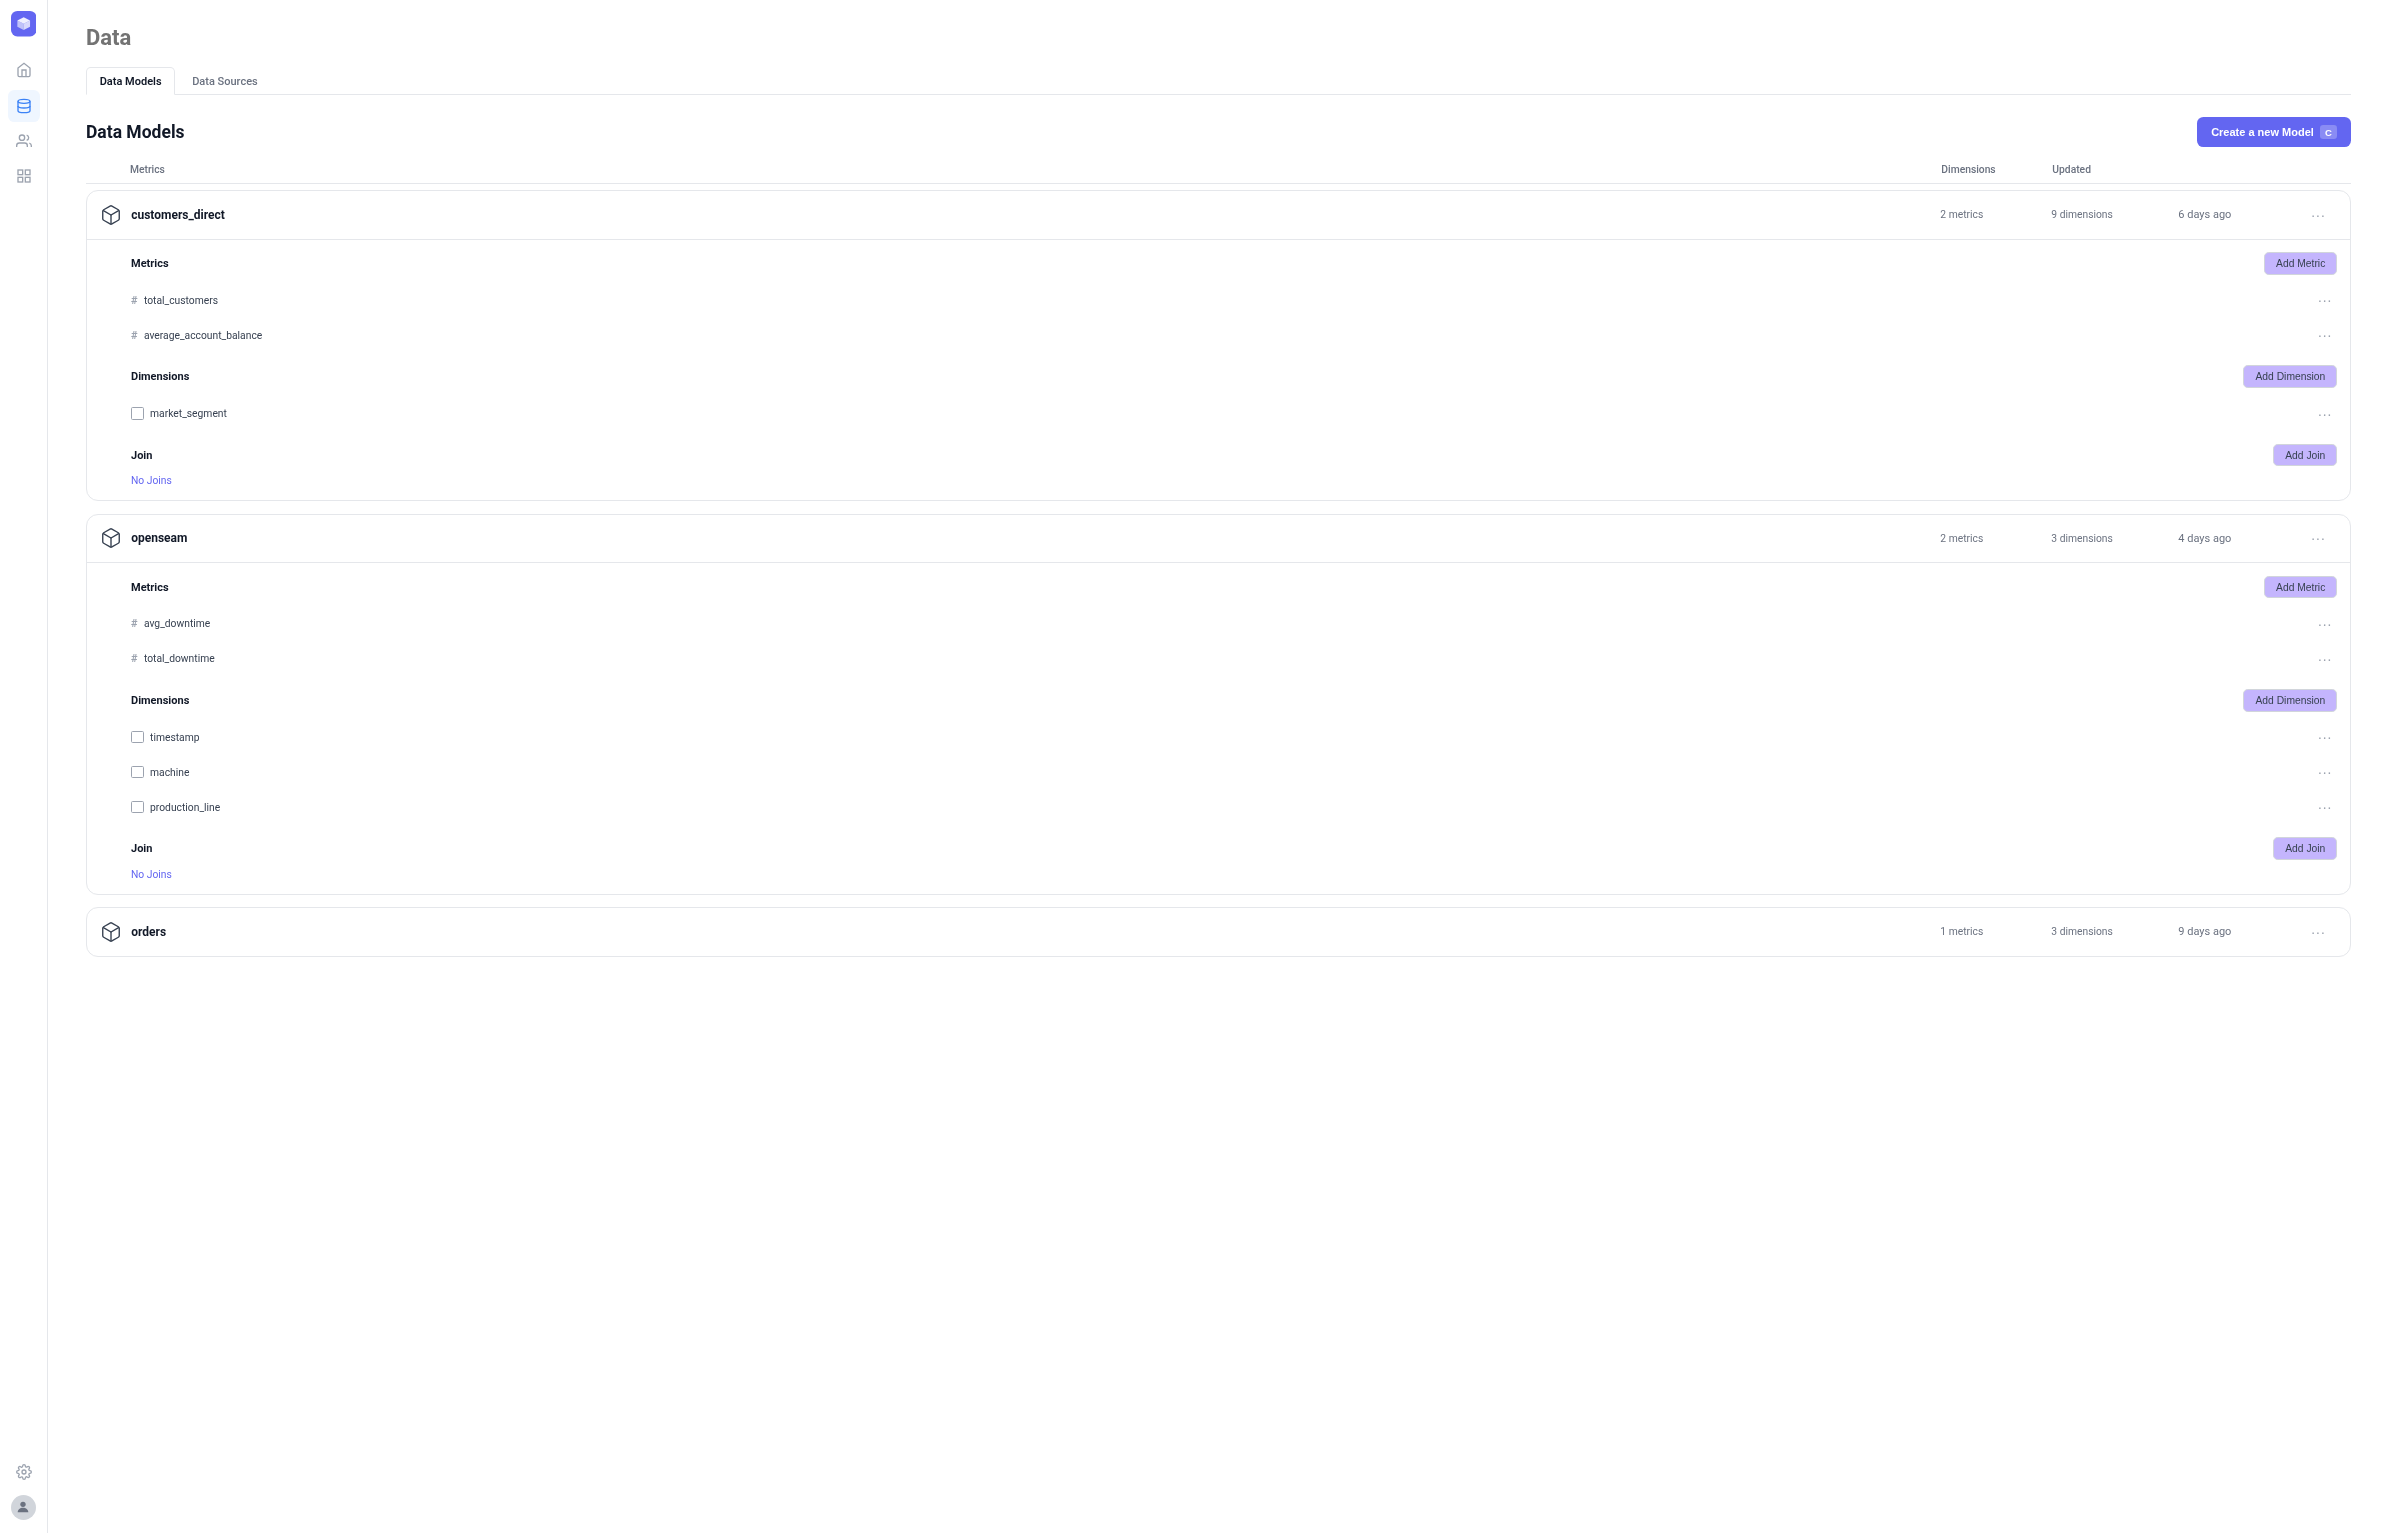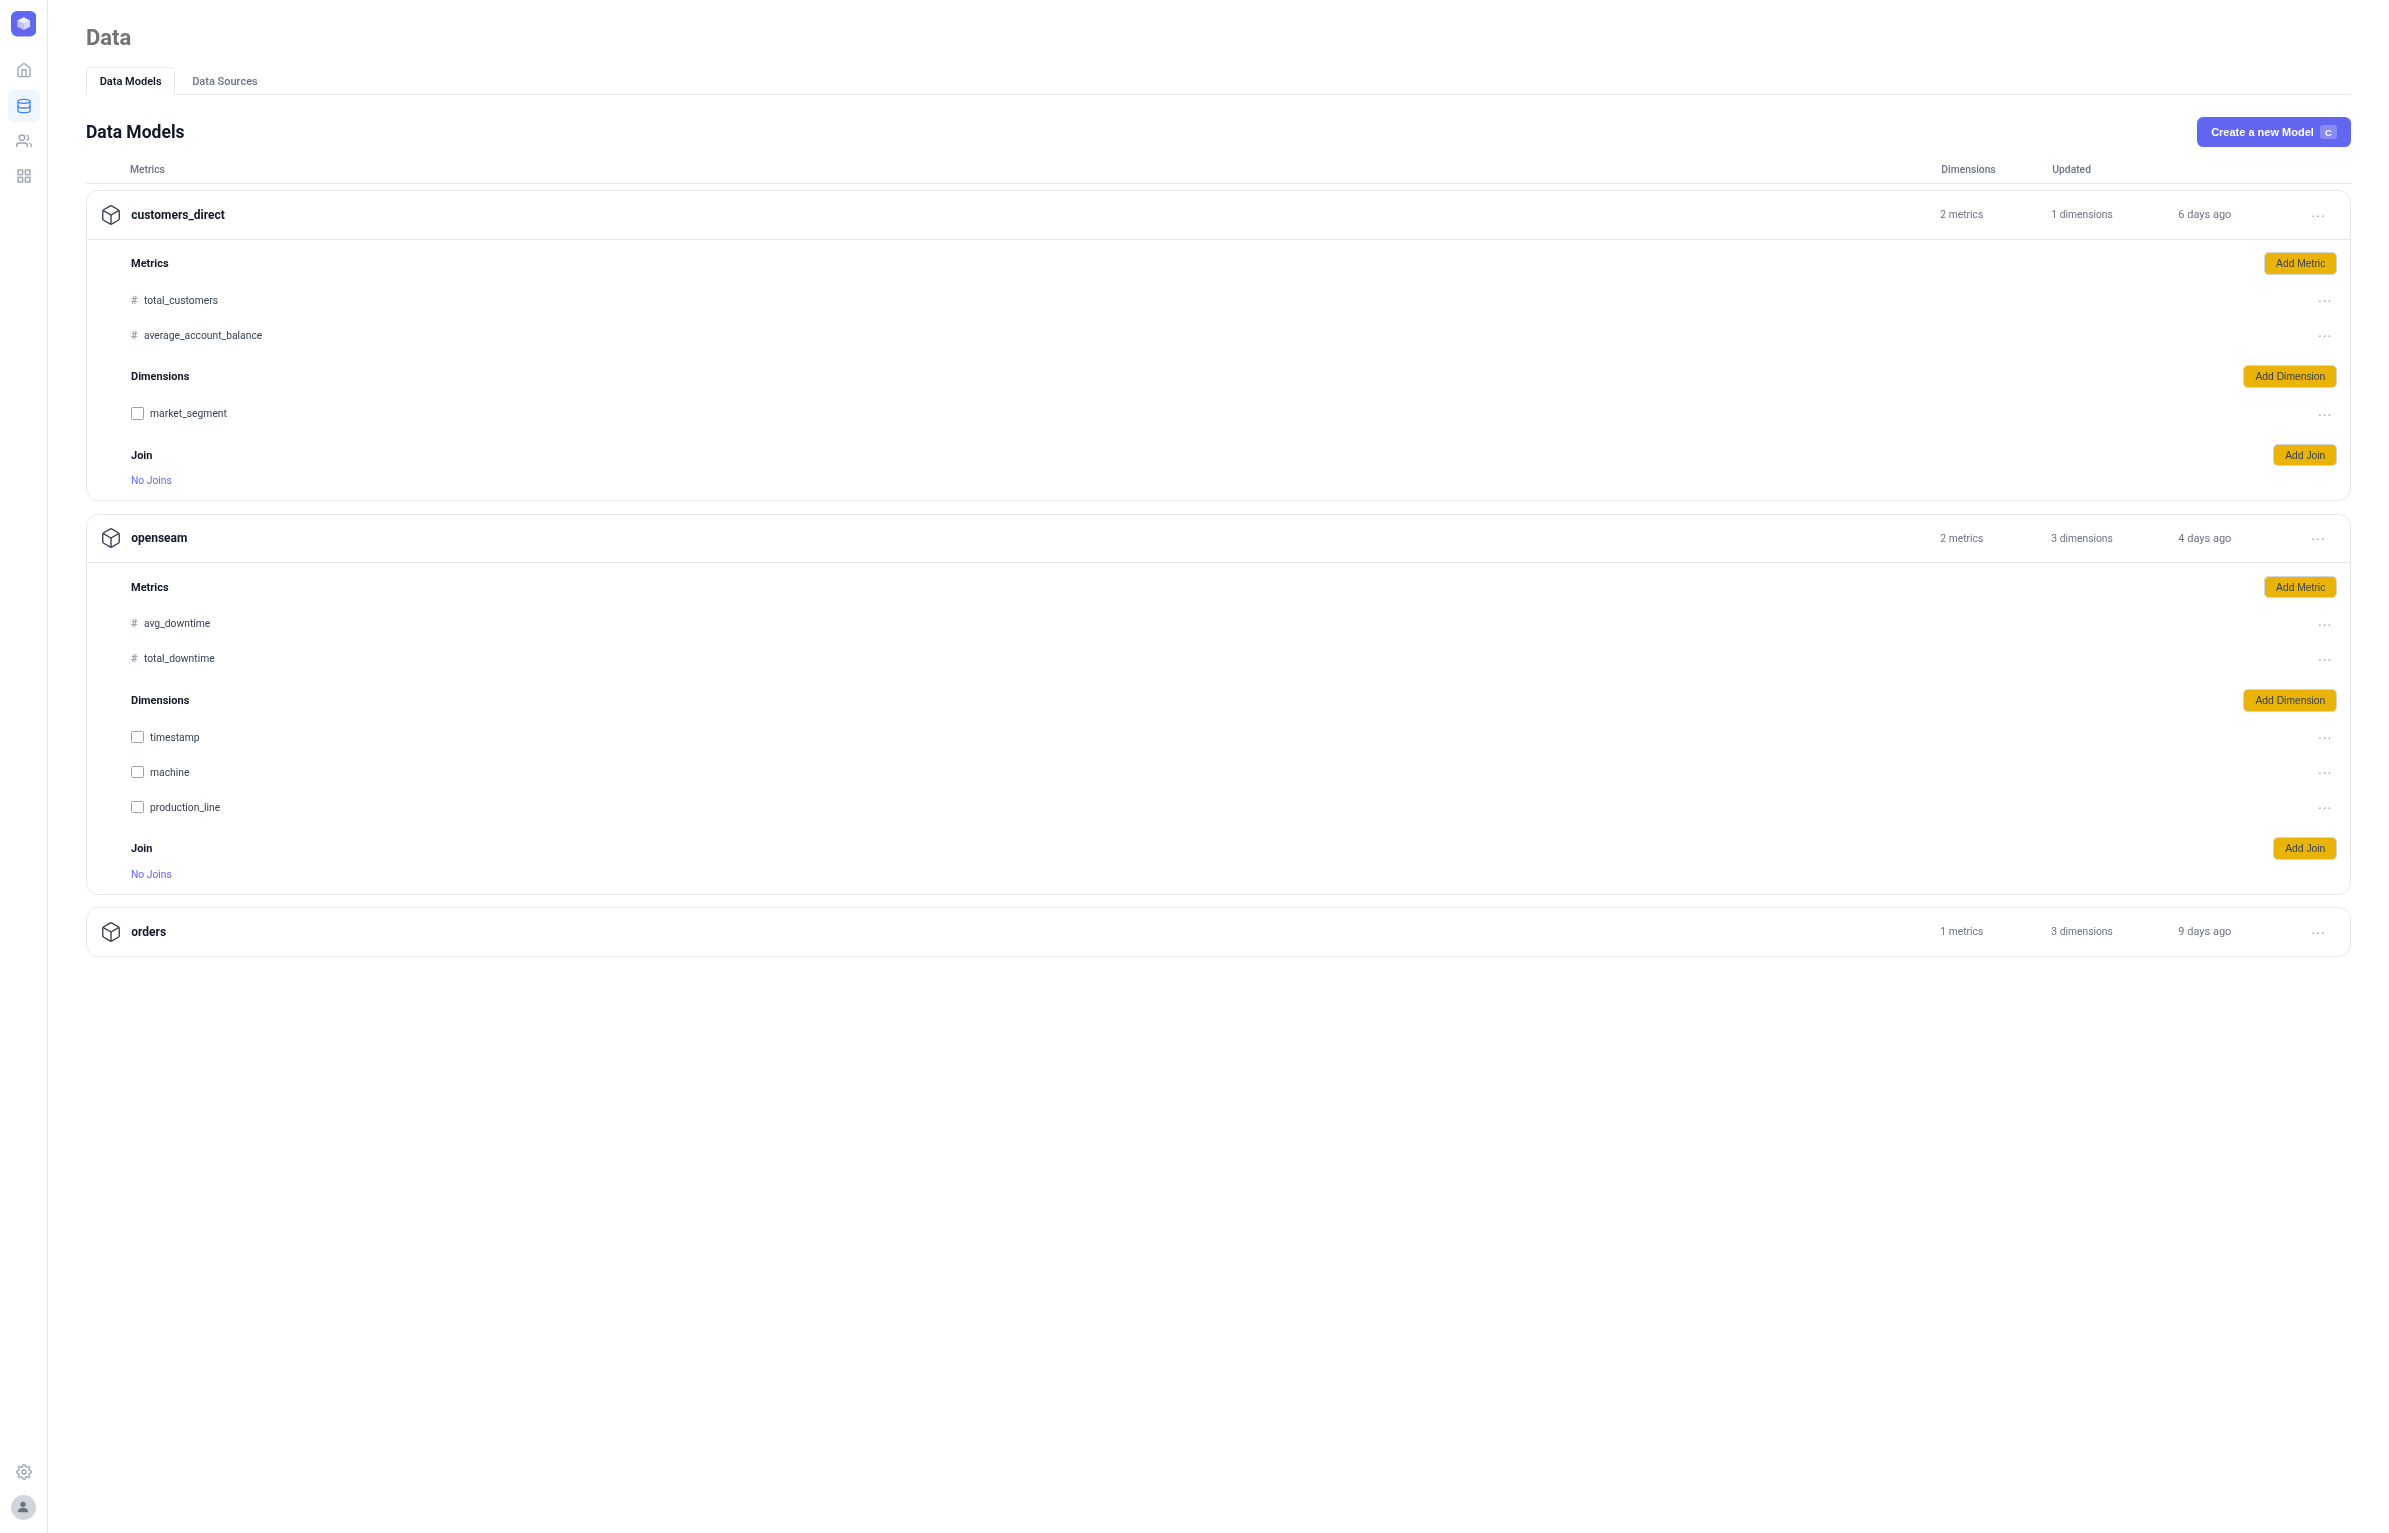--- a/index.html
+++ b/index.html
@@ -211,21 +211,21 @@
       align-items: center;
       justify-content: space-between;
       margin-bottom: 8px;
     }
     .sub-section-title {
       font-size: 11px;
       font-weight: 700;
       color: #111827;
     }
     .add-btn {
-      background: #eab308;
+      background: #c4b5fd;
       border: 0.8px solid #d1d5db;
       border-radius: 4.8px;
       padding: 4.8px 11px;
       font-size: 10.3px;
       font-weight: 500;
       color: #374151;
       cursor: pointer;
     }
 
     .sub-item {
@@ -350,21 +350,21 @@
     <div class="model-row">
       <div class="model-name-cell">
         <svg class="model-icon" viewBox="0 0 24 24" fill="none" stroke="currentColor" stroke-width="1.5">
           <path d="M21 16V8a2 2 0 00-1-1.73l-7-4a2 2 0 00-2 0l-7 4A2 2 0 003 8v8a2 2 0 001 1.73l7 4a2 2 0 002 0l7-4A2 2 0 0021 16z"></path>
           <polyline points="3.27 6.96 12 12.01 20.73 6.96"></polyline>
           <line x1="12" y1="22.08" x2="12" y2="12"></line>
         </svg>
         <span class="model-name">customers_direct</span>
       </div>
       <span class="metric-val">2 metrics</span>
-      <span class="metric-val">1 dimensions</span>
+      <span class="metric-val">9 dimensions</span>
       <span class="updated-val">6 days ago</span>
       <button class="more-btn">···</button>
     </div>
 
     <div class="expanded-content">
 
       <div class="sub-section">
         <div class="sub-section-header">
           <span class="sub-section-title">Metrics</span>
           <button class="add-btn">Add Metric</button>

